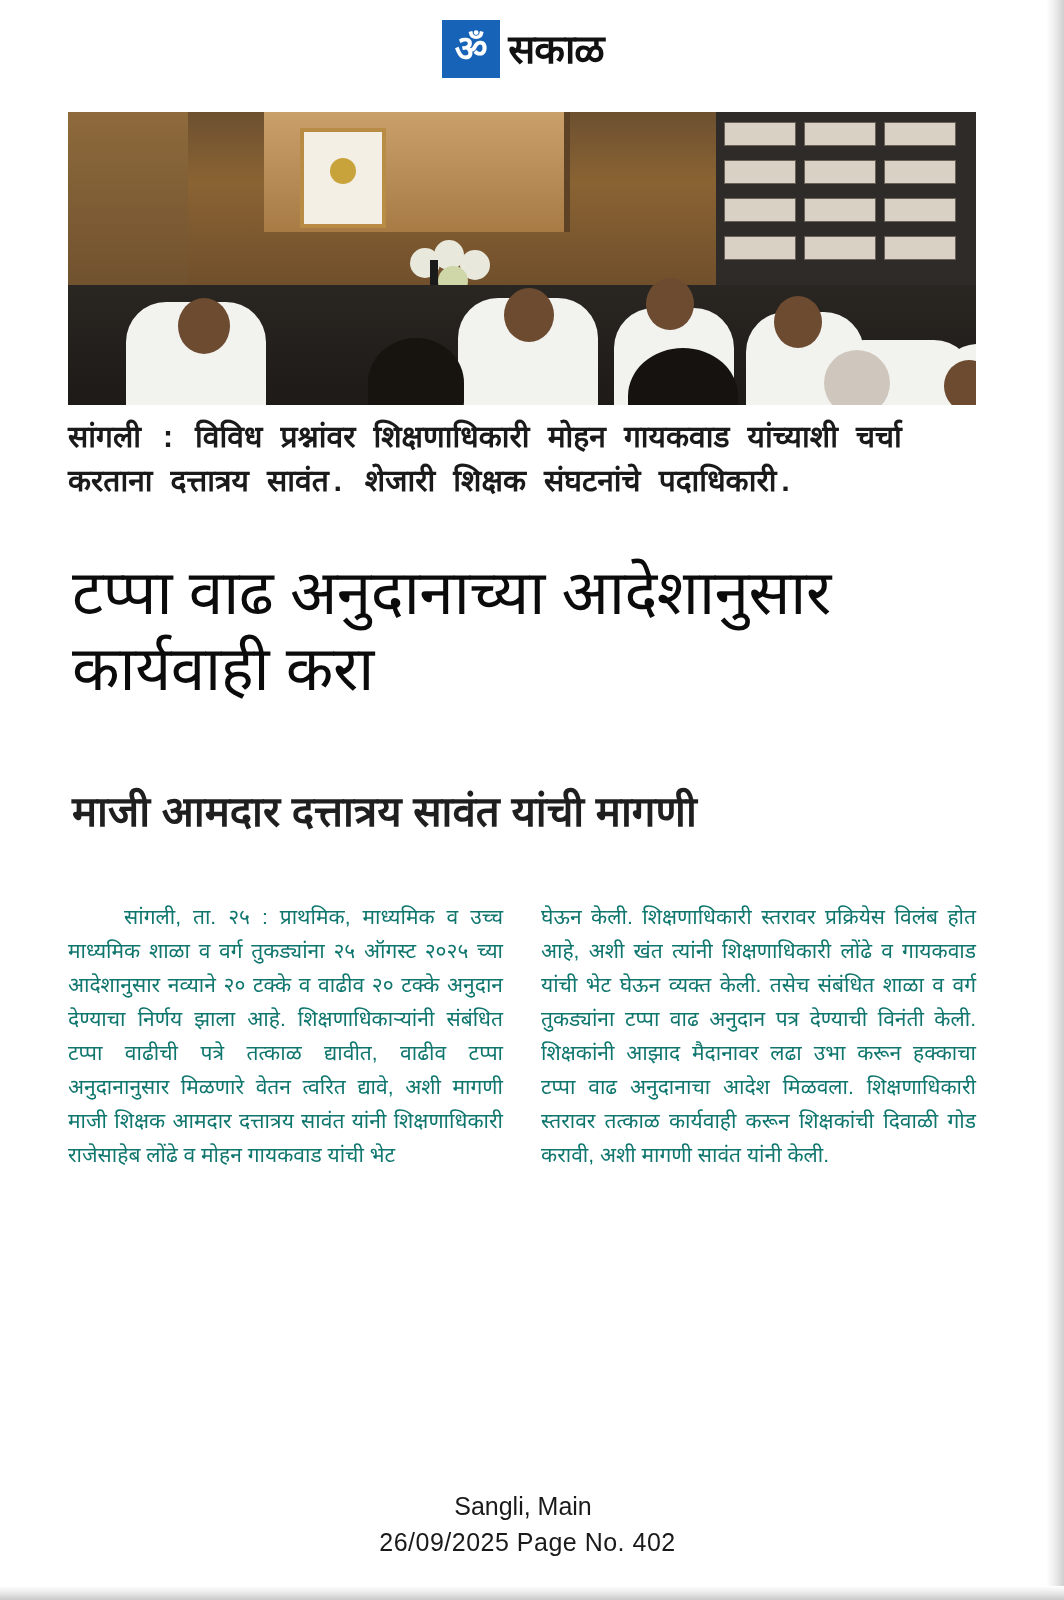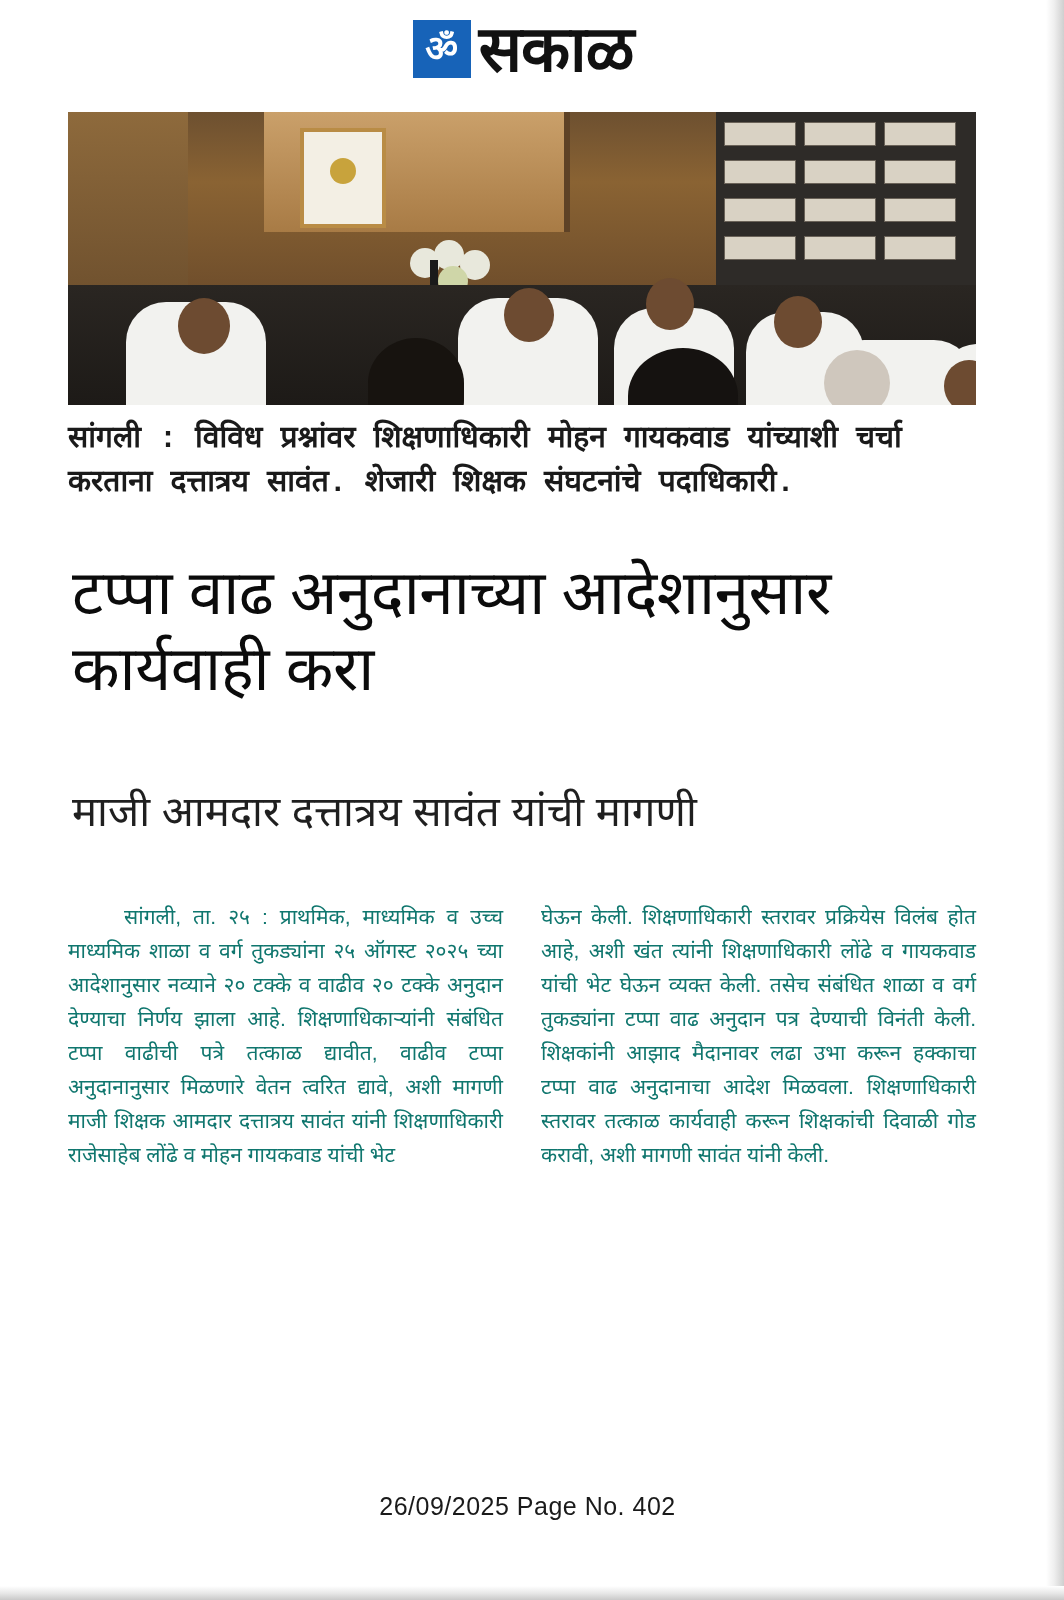--- a/index.html
+++ b/index.html
@@ -59,21 +59,21 @@
     align-items: center;
     justify-content: center;
     color: #ffffff;
     font-size: 36px;
     line-height: 1;
     font-weight: bold;
     font-family: "DejaVu Sans", sans-serif;
   }
   .logo-text {
     font-family: "DejaVu Sans", sans-serif;
-    font-size: 64px;
+    font-size: 40px;
     font-weight: bold;
     color: #111111;
     margin-left: 8px;
     letter-spacing: -1px;
     line-height: 58px;
   }
 
   
   .photo {
     position: absolute;
@@ -174,21 +174,21 @@
     color: #0b0b0b;
     letter-spacing: -0.5px;
   }
   .subhead {
     position: absolute;
     left: 72px;
     top: 786px;
     width: 904px;
     font-family: "Liberation Sans", sans-serif;
     font-size: 42px;
-    font-weight: normal;
+    font-weight: bold;
     line-height: 1.25;
     color: #1f1f1f;
   }
 
   
   .body-cols {
     position: absolute;
     left: 68px;
     top: 900px;
     width: 908px;
@@ -305,18 +305,19 @@
   <div class="body-cols">
     <div class="col">
       <p class="indent">सांगली, ता. २५ : प्राथमिक, माध्यमिक व उच्च माध्यमिक शाळा व वर्ग तुकड्यांना २५ ऑगस्ट २०२५ च्या आदेशानुसार नव्याने २० टक्के व वाढीव २० टक्के अनुदान देण्याचा निर्णय झाला आहे. शिक्षणाधिकाऱ्यांनी संबंधित टप्पा वाढीची पत्रे तत्काळ द्यावीत, वाढीव टप्पा अनुदानानुसार मिळणारे वेतन त्वरित द्यावे, अशी मागणी माजी शिक्षक आमदार दत्तात्रय सावंत यांनी शिक्षणाधिकारी राजेसाहेब लोंढे व मोहन गायकवाड यांची भेट</p>
     </div>
     <div class="col">
       <p>घेऊन केली. शिक्षणाधिकारी स्तरावर प्रक्रियेस विलंब होत आहे, अशी खंत त्यांनी शिक्षणाधिकारी लोंढे व गायकवाड यांची भेट घेऊन व्यक्त केली. तसेच संबंधित शाळा व वर्ग तुकड्यांना टप्पा वाढ अनुदान पत्र देण्याची विनंती केली. शिक्षकांनी आझाद मैदानावर लढा उभा करून हक्काचा टप्पा वाढ अनुदानाचा आदेश मिळवला. शिक्षणाधिकारी स्तरावर तत्काळ कार्यवाही करून शिक्षकांची दिवाळी गोड करावी, अशी मागणी सावंत यांनी केली.</p>
     </div>
   </div>
 
   <div class="footer">
+    <div class="line1">Sangli, Main</div>
     <div class="line2">26/09/2025  Page No. 402</div>
   </div>
 
   <div class="page-edge-right"></div>
   <div class="page-edge-bottom"></div>
 </div>
 
 </body></html>

